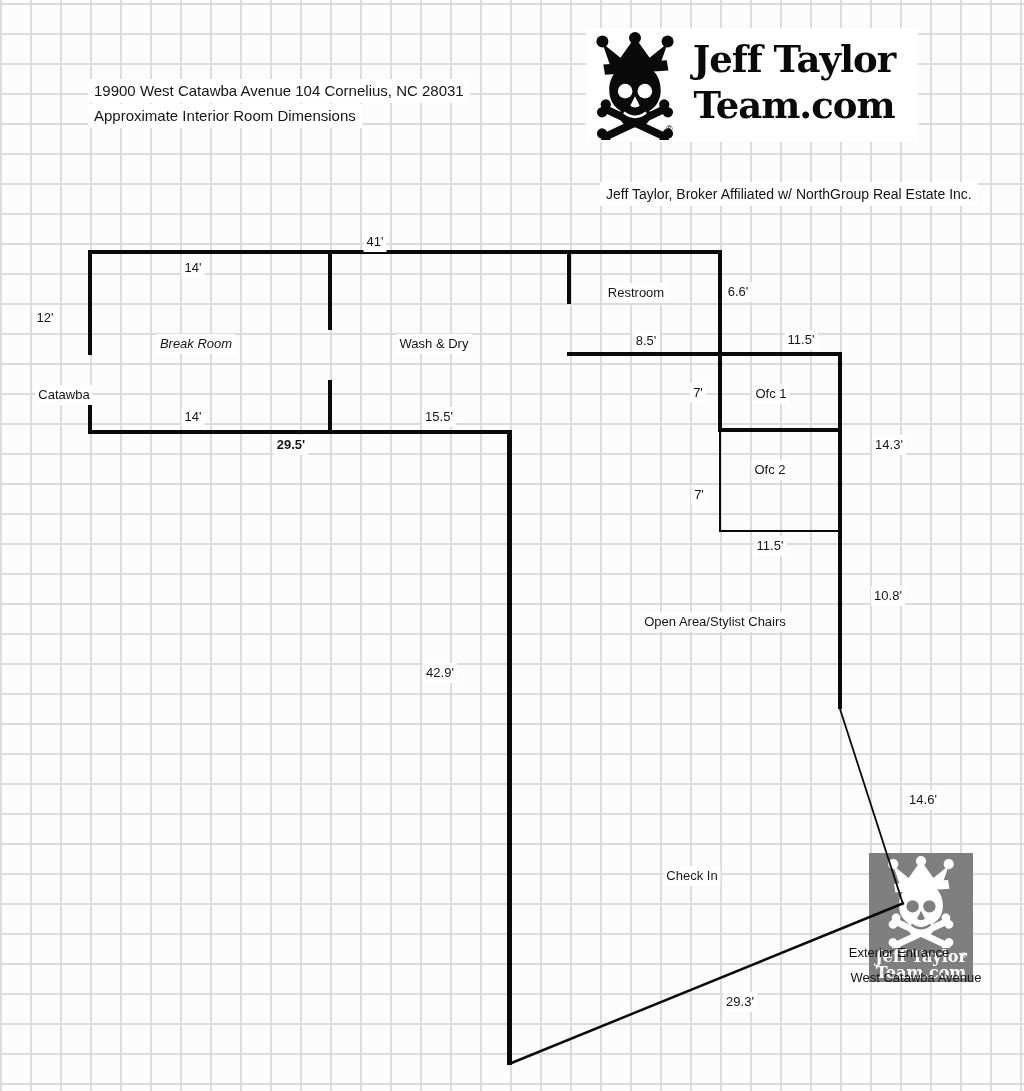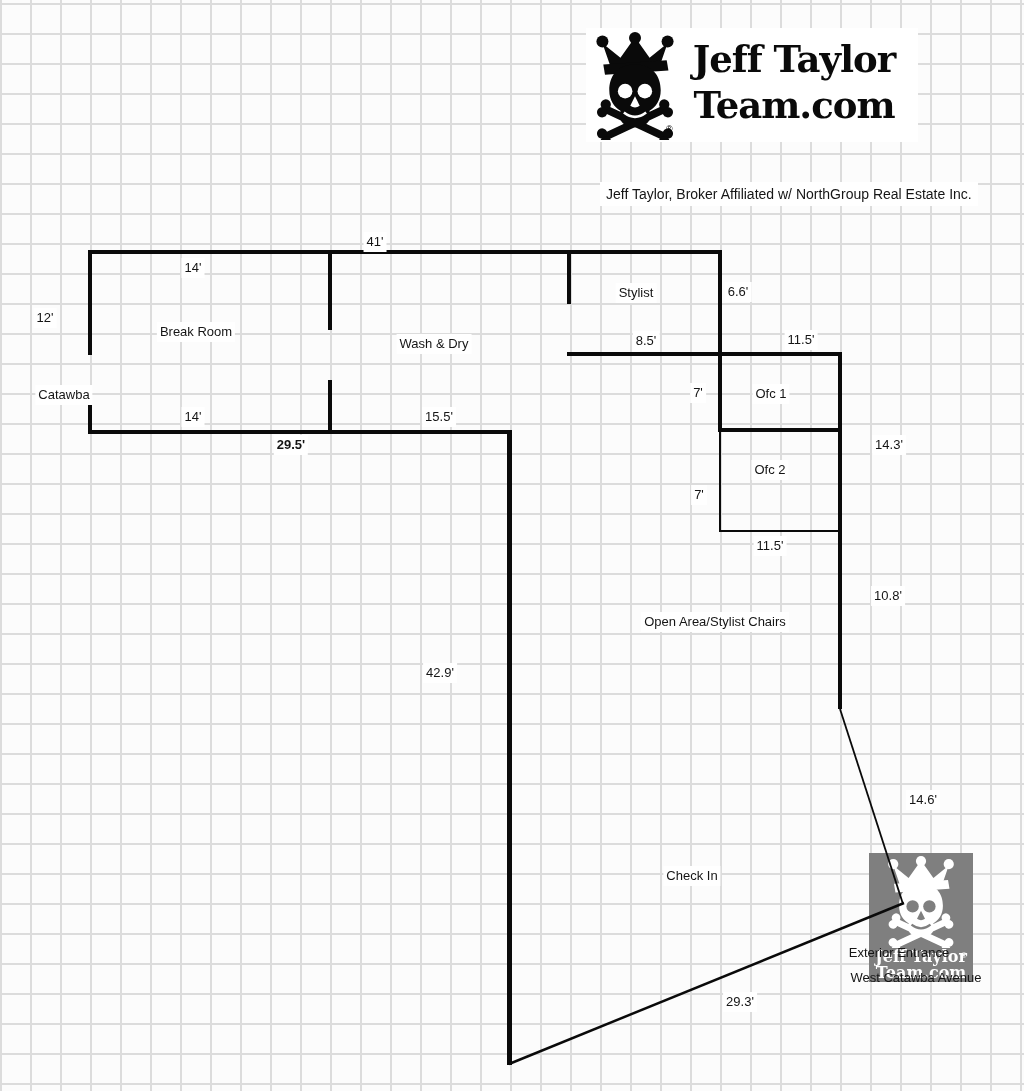--- a/index.html
+++ b/index.html
@@ -80,20 +80,22 @@
     <path d="M50 38 C29 38 20 52 20 68 C20 80 26 88 33 92 L33 100 C33 107 41 111 50 111 C59 111 67 107 67 100 L67 92 C74 88 80 80 80 68 C80 52 71 38 50 38 Z" fill="currentColor"></path>
     <circle cx="38.5" cy="69" r="8.5" style="fill:var(--hole,#fff)"></circle>
     <circle cx="61.5" cy="69" r="8.5" style="fill:var(--hole,#fff)"></circle>
     <path d="M50 75 L44.5 86 Q50 90 55.5 86 Z" style="fill:var(--hole,#fff)"></path>
     <path d="M37 94 Q50 104 63 94" stroke-width="3" fill="none" style="stroke:var(--hole,#fff)"></path>
   </symbol>
 </svg>
 
 <div class="canvas">
 
+  <div class="hdr" style="left:88px;top:79px;">19900 West Catawba Avenue 104 Cornelius, NC 28031</div>
+  <div class="hdr" style="left:88px;top:104px;">Approximate Interior Room Dimensions</div>
 
   <div class="logo-box logo-dark">
     <svg class="logo-icon" width="86" height="108">
         <use href="#skull"></use>
       </svg>
     <span class="logo-reg">®</span>
     <div class="logo-text">
       <div>Jeff Taylor</div>
       <div>Team.com</div>
     </div>
@@ -143,23 +145,23 @@
   <span class="lbl" style="left:801px;top:340px;">11.5'</span>
   <span class="lbl" style="left:698px;top:393px;">7'</span>
   <span class="lbl" style="left:889px;top:445px;">14.3'</span>
   <span class="lbl" style="left:699px;top:495px;">7'</span>
   <span class="lbl" style="left:770px;top:546px;">11.5'</span>
   <span class="lbl" style="left:888px;top:596px;">10.8'</span>
   <span class="lbl" style="left:440px;top:673px;">42.9'</span>
   <span class="lbl" style="left:923px;top:800px;">14.6'</span>
   <span class="lbl" style="left:740px;top:1002px;">29.3'</span>
 
-  <span class="lbl" style="left:196px;top:332px;">Break Room</span>
+  <span class="lbl" style="left:196px;top:344px;font-style:italic;">Break Room</span>
   <span class="lbl" style="left:434px;top:344px;">Wash &amp; Dry</span>
-  <span class="lbl" style="left:636px;top:293px;">Stylist</span>
+  <span class="lbl" style="left:636px;top:293px;">Restroom</span>
   <span class="lbl" style="left:771px;top:394px;">Ofc 1</span>
   <span class="lbl" style="left:770px;top:470px;text-align:center;">Ofc 2</span>
   <span class="lbl" style="left:715px;top:622px;">Open Area/Stylist Chairs</span>
   <span class="lbl" style="left:692px;top:876px;">Check In</span>
 
   <span class="lbl" style="left:64px;top:395px;">Catawba</span>
   <span class="lbl nobg" style="left:899px;top:953px;">Exterior Entrance</span>
   <span class="lbl nobg" style="left:916px;top:978px;">West Catawba Avenue</span>
 
 </div>

